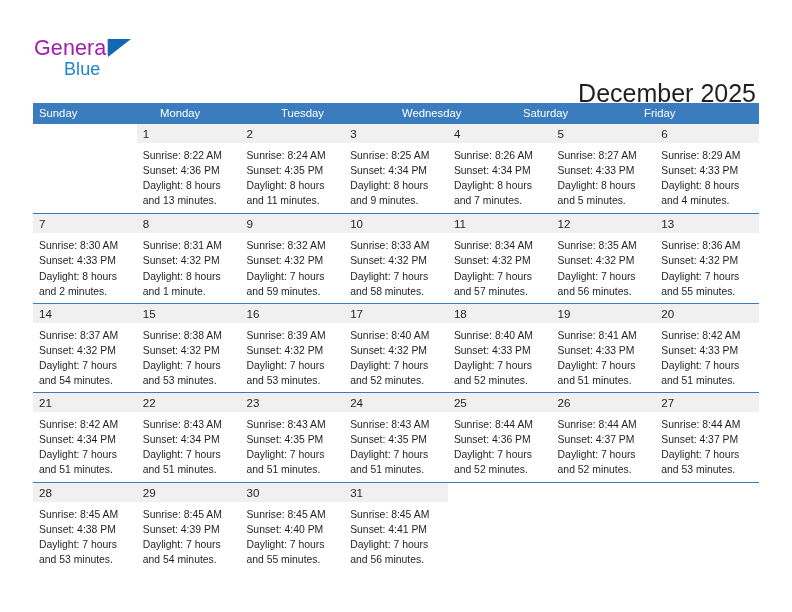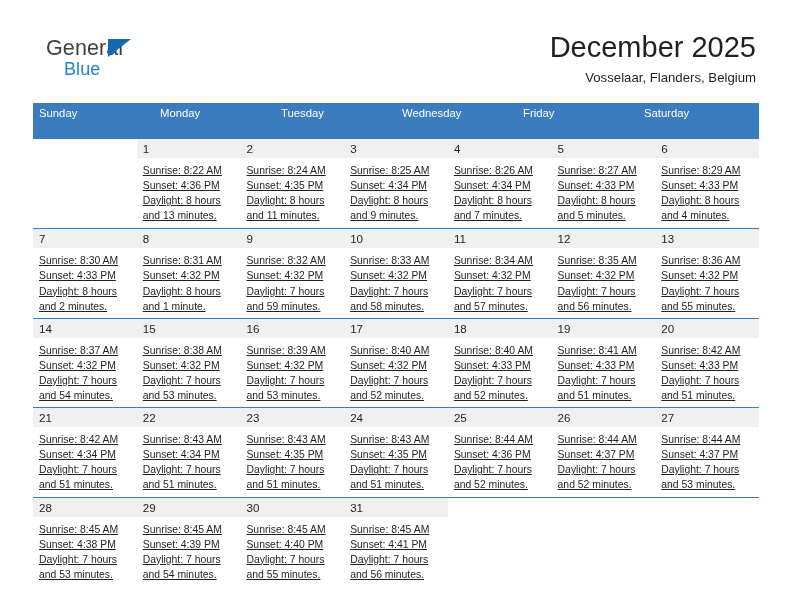--- a/index.html
+++ b/index.html
@@ -33,25 +33,25 @@
 
   .logo {
     position: absolute;
     left: 34px;
     top: 36px;
     width: 190px;
     height: 50px;
   }
   .logo-general {
     position: absolute;
-    left: 12px;
+    left: 0;
     top: 0;
     font-size: 21.5px;
     letter-spacing: 0.1px;
-    color: #404040;
+    color: #a21caf;
     line-height: 24px;
   }
   .logo-tri {
     position: absolute;
     left: 74px;
     top: 3px;
     width: 0;
     height: 0;
     border-left: 23px solid #1269b0;
     border-bottom: 18px solid transparent;
@@ -66,46 +66,47 @@
     line-height: 24px;
   }
 
   .title-block {
     position: absolute;
     right: 36px;
     top: 30px;
     text-align: right;
   }
   .cal-title {
-    font-size: 29px;
+    font-size: 25px;
     font-weight: normal;
     color: #231f20;
     line-height: 34px;
     white-space: nowrap;
+    margin-top: 46px;
   }
   .cal-sub {
     margin-top: 6px;
     font-size: 13.2px;
     color: #231f20;
     line-height: 16px;
     white-space: nowrap;
   }
 
   
   .calendar {
     position: absolute;
     left: 33px;
     top: 103px;
     width: 726px;
   }
 
   .dow-row {
     display: flex;
     background: #3b7cbf;
-    height: 36px;
+    height: 21px;
   }
   .dow {
     flex: 1 1 0;
     min-width: 0;
     color: #ffffff;
     font-size: 11.3px;
     line-height: 21px;
     padding-left: 6px;
     box-sizing: border-box;
     white-space: nowrap;
@@ -140,21 +141,20 @@
   .daynum {
     font-size: 11.6px;
     color: #231f20;
     line-height: 19px;
     padding-left: 6px;
     display: block;
   }
 
   .cell-body {
     padding: 5px 6px 0 6px;
-    text-decoration: underline;
   }
   .cell-line {
     font-size: 10.4px;
     line-height: 15.1px;
     color: #231f20;
     white-space: nowrap;
   }
 </style>
 </head>
 <body>
@@ -175,22 +175,22 @@
     </div>
 
   </div>
 
   <div class="calendar">
     <div class="dow-row" id="dow-row">
         <div class="dow">Sunday</div>
         <div class="dow">Monday</div>
         <div class="dow">Tuesday</div>
         <div class="dow">Wednesday</div>
+        <div class="dow">Saturday</div>
         <div class="dow">Friday</div>
-        <div class="dow">Saturday</div>
       </div>
     <div id="weeks-container">
         <div class="week first">
           <div class="cell blank">
             <div class="daynum-band">
               <span class="daynum"></span>
             </div>
             <div class="cell-body"></div>
           </div>
           <div class="cell">

